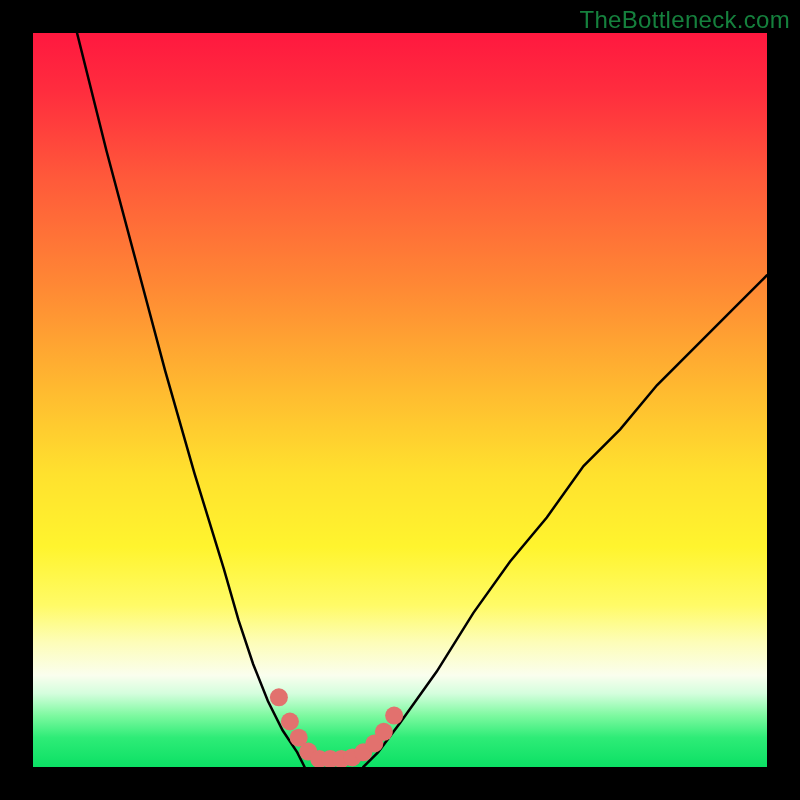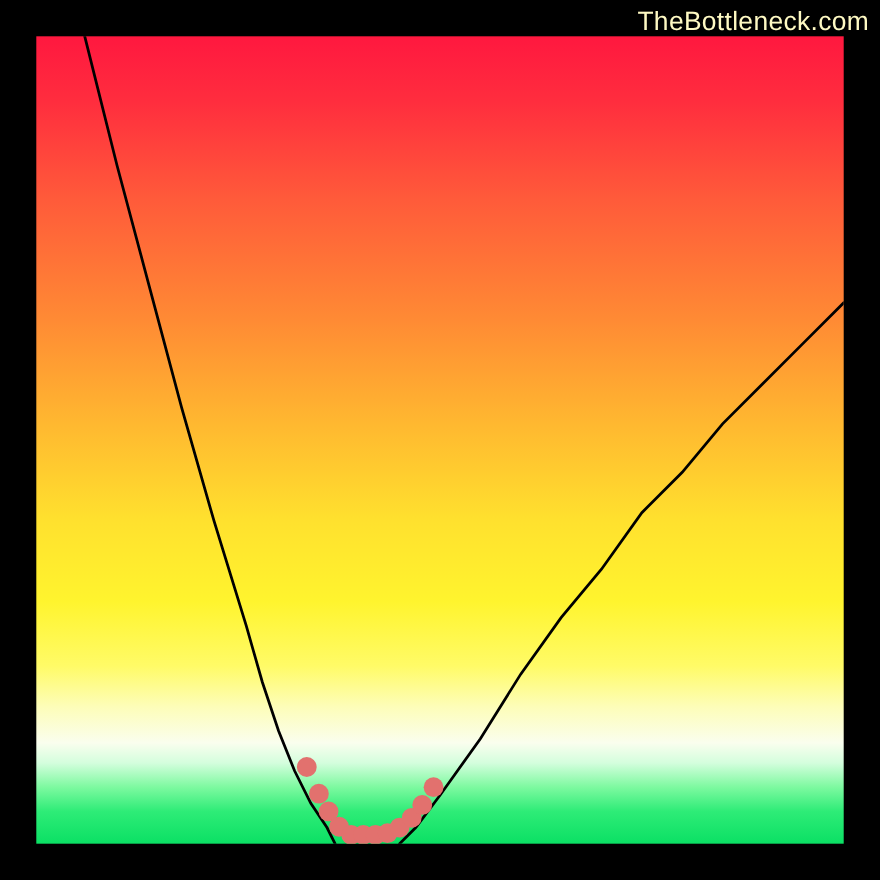--- a/index.html
+++ b/index.html
@@ -39,21 +39,21 @@
     width: 734px;
     height: 734px;
     display: block;
   }
   .watermark {
     position: absolute;
     top: 6px;
     right: 10px;
     font-family: Arial, Helvetica, sans-serif;
     font-size: 24px;
-    color: #fef9c3;
+    color: #15803d;
     letter-spacing: 0.3px;
     user-select: none;
   }
 </style>
 </head>
 <body>
 
 <div class="frame">
 
   <div class="plot">

